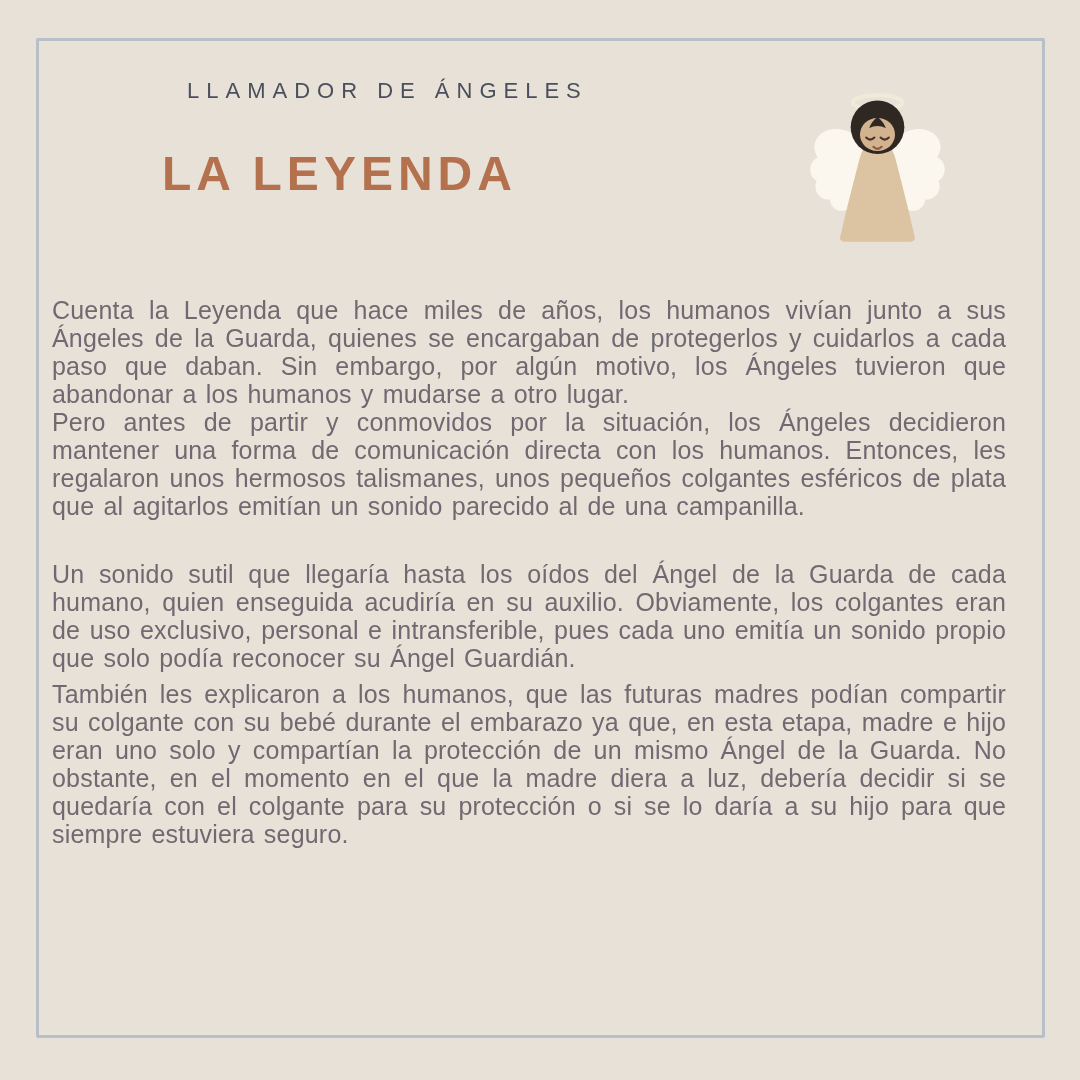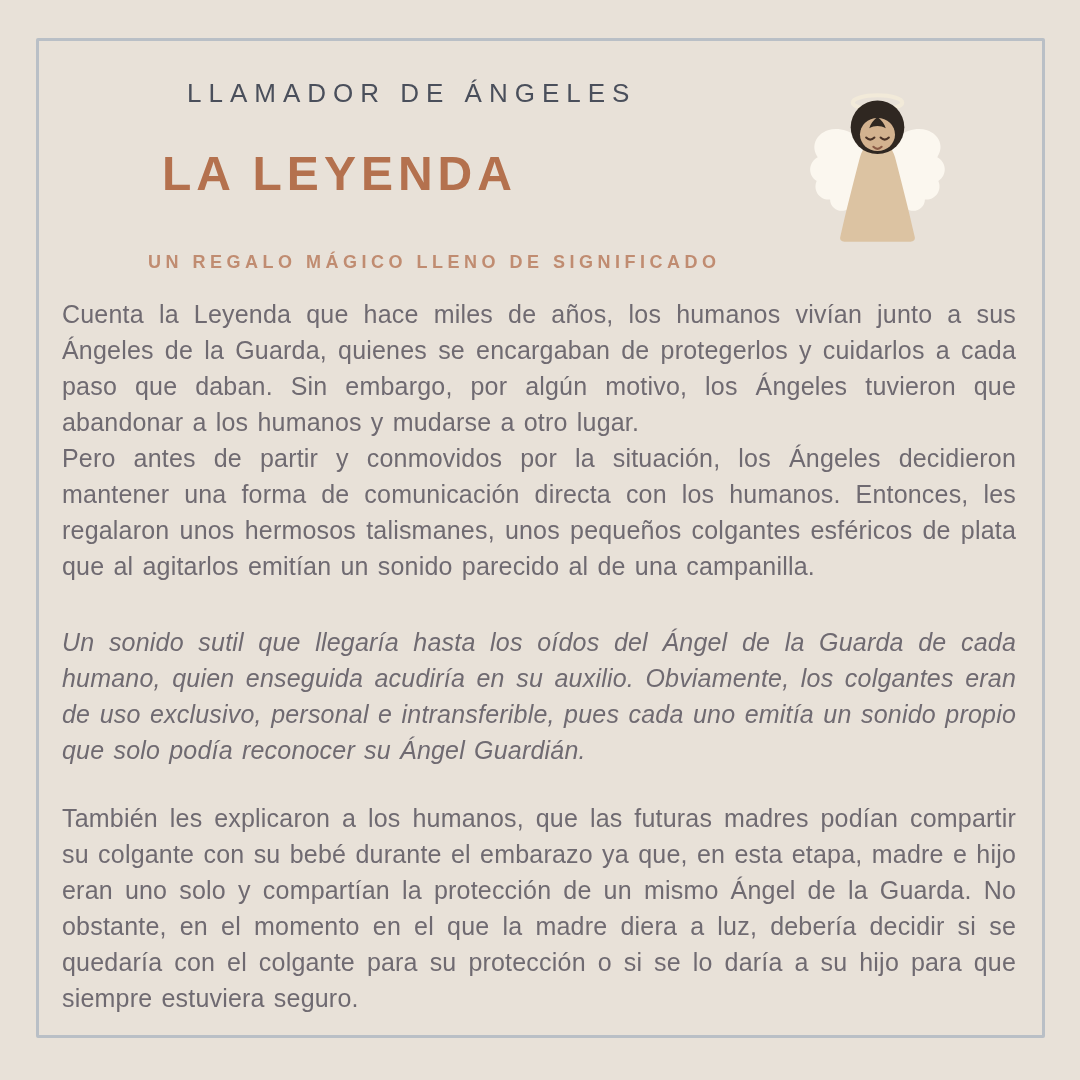--- a/index.html
+++ b/index.html
@@ -17,21 +17,21 @@
     position: absolute;
     left: 36px; top: 38px; right: 35px; bottom: 42px;
     border: 3px solid var(--c-frame, #b9bfc6);
     border-radius: 2px;
     pointer-events: none;
   }
 
   .kicker {
     position: absolute;
     left: 187px; top: 78px;
-    font-size: 26px;
+    font-size: 22px;
     font-weight: 400;
     letter-spacing: 7px;
     color: var(--c-kicker, #4a4f5b);
     white-space: nowrap;
   }
 
   .title {
     position: absolute;
     left: 162px; top: 146px;
     font-size: 48px;
@@ -52,45 +52,44 @@
   }
 
   .angel {
     position: absolute;
     left: 795px; top: 86px;
     width: 165px; height: 165px;
   }
 
   .legend-text {
     position: absolute;
-    left: 62px; top: 296px;
+    left: 52px; top: 296px;
     width: 954px;
     font-size: 25px;
-    line-height: 36px;
+    line-height: 28px;
     letter-spacing: 0.2px;
     word-spacing: 2px;
     color: var(--c-body_text, #6f6a71);
     text-align: justify;
   }
   .legend-text p { margin: 0; }
   .legend-text p:nth-of-type(2) { margin-bottom: 40px; }
-  .legend-text p:nth-of-type(3) { margin-bottom: 32px; font-style: italic; }
+  .legend-text p:nth-of-type(3) { margin-bottom: 8px; }
 </style>
 </head>
 <body>
 
 <div class="canvas">
 
   <div class="frame"></div>
 
   <div class="kicker">LLAMADOR DE ÁNGELES</div>
 
   <div class="title">LA LEYENDA</div>
 
-  <div class="subtitle">UN REGALO MÁGICO LLENO DE SIGNIFICADO</div>
 
   <svg class="angel" viewBox="0 0 160 160" aria-hidden="true">
 
     <ellipse cx="80" cy="16" rx="24" ry="7" fill="none" stroke="#f2ead9" stroke-width="4"></ellipse>
 
     <path fill="#fbf7ef" d="M76,66
              C66,48 46,38 32,43
              C20,47 15,59 22,69
              C13,74 12,86 21,92
              C17,101 24,111 34,110

